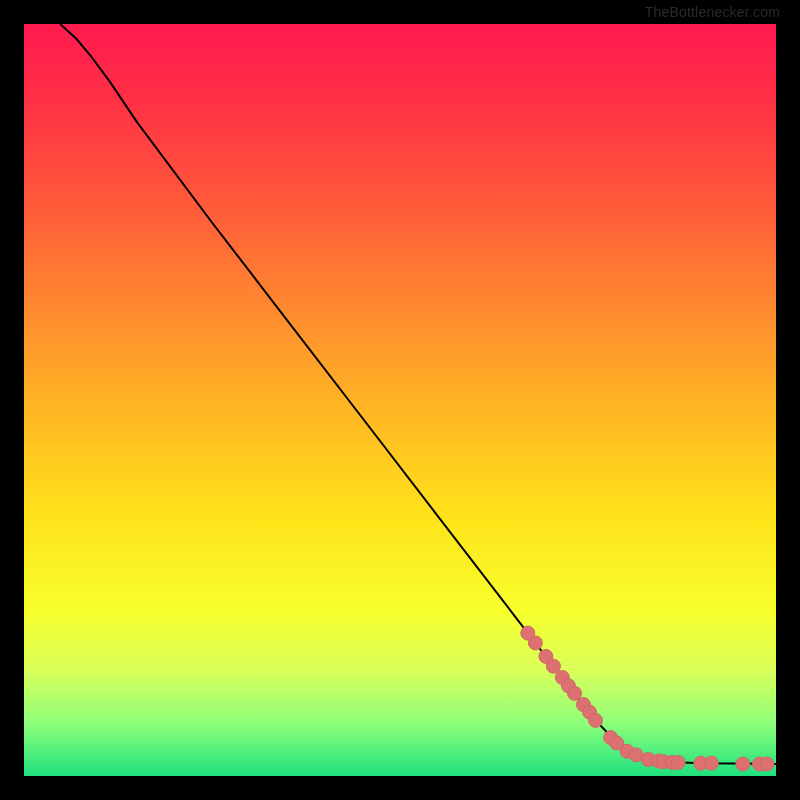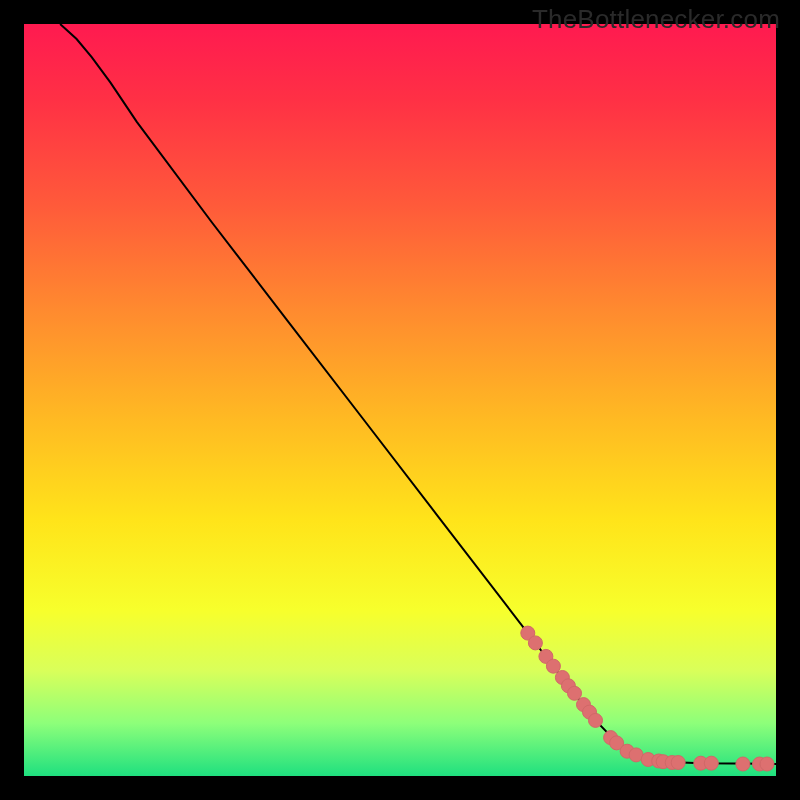--- a/index.html
+++ b/index.html
@@ -38,21 +38,21 @@
       #d9ff5a 86%,
       #8dff7a 93%,
       #1fe07f 100%
     );
   }
   .watermark {
     position: absolute;
     top: 4px;
     right: 20px;
     color: #2a2a2a;
-    font-size: 26px;
+    font-size: 14px;
     font-weight: 500;
     font-family: Arial, sans-serif;
     letter-spacing: 0.2px;
     margin-left: 32px;
   }
   svg.curve {
     position: absolute;
     left: 0;
     top: 0;
   }

